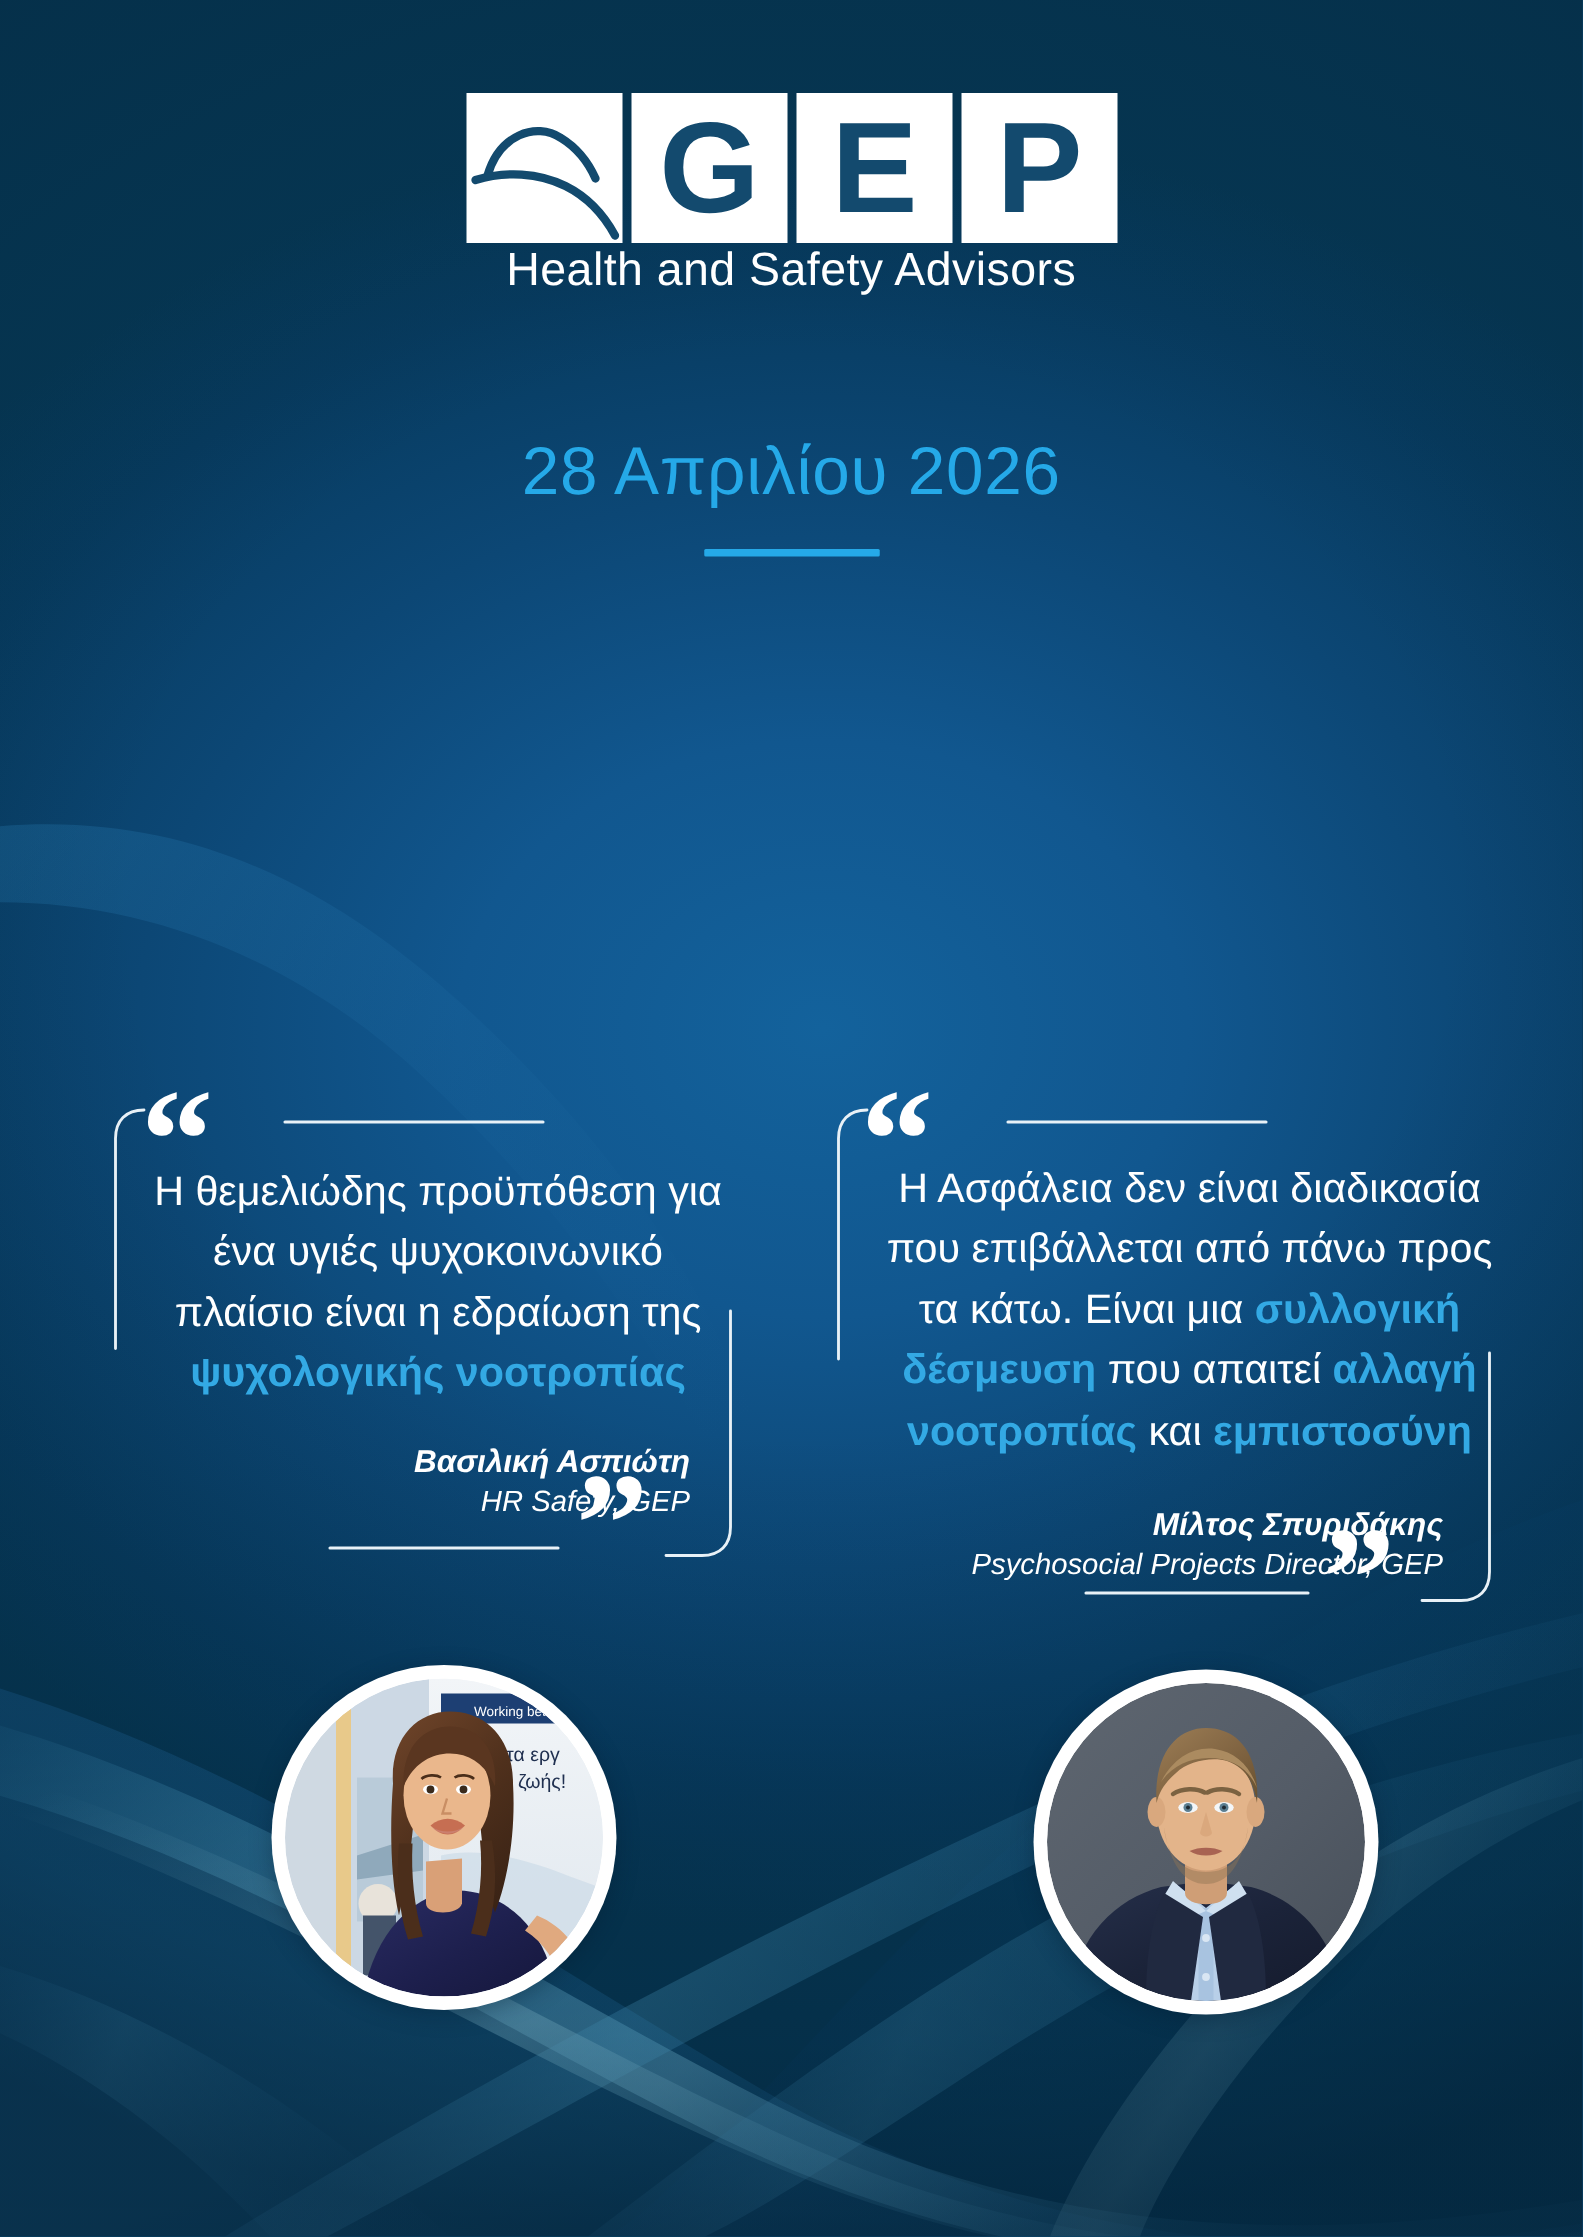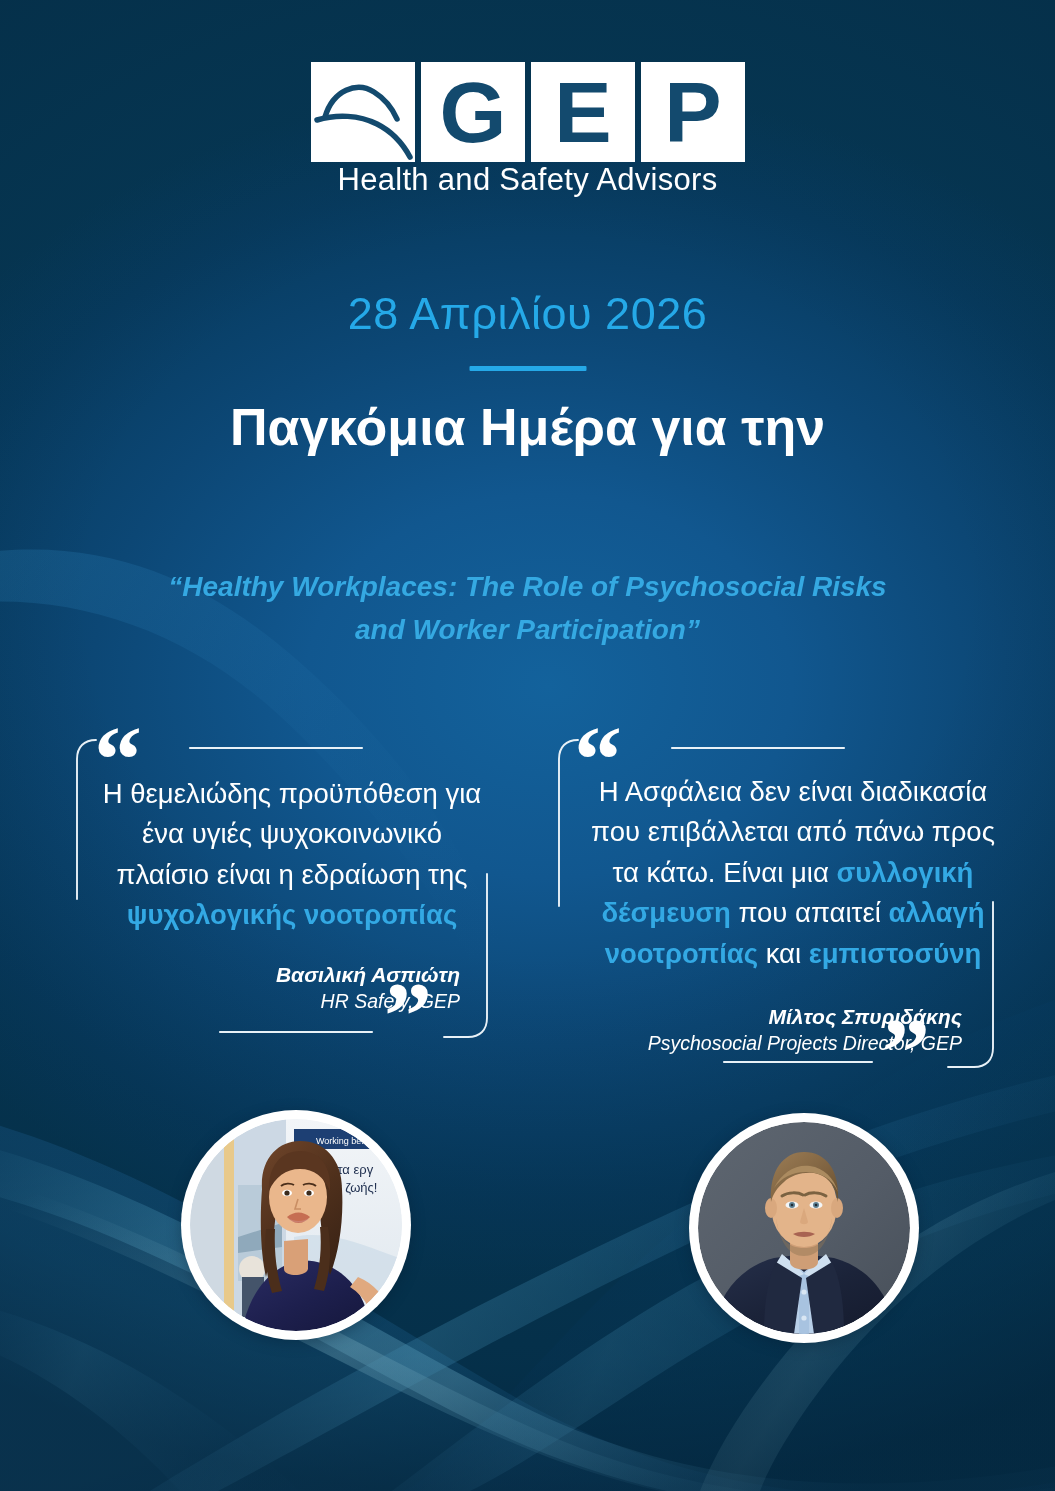--- a/index.html
+++ b/index.html
@@ -236,27 +236,22 @@
       <div class="logo-sq">E</div>
       <div class="logo-sq">P</div>
     </div>
     <div id="logo-tagline">Health and Safety Advisors</div>
   </div>
 
   <div id="date-line">28 Απριλίου 2026</div>
   <div id="date-divider"></div>
 
   <div id="main-title">
-    <div>Παγκόμια Ημέρα για την</div>
-  </div>
-
-  <div id="subtitle">
-    <div>“Healthy Workplaces: The Role of Psychosocial Risks</div>
-    <div>and Worker Participation”</div>
-  </div>
+  </div>
+
 
   <div id="quote-left" class="quote-card">
     <svg class="bracket" viewBox="0 0 420 350" preserveAspectRatio="none">
       <g fill="none" stroke="#e8f1f7" stroke-width="1.9" stroke-linecap="round">
 
         <path d="M 24,34 C 12,34 5,41 5,53 L 5,193"></path>
 
         <path d="M 118,42 L 290,42" stroke-width="2.1"></path>
 
         <path d="M 415,168 L 415,312 C 415,324 408,331 396,331 L 372,331"></path>

